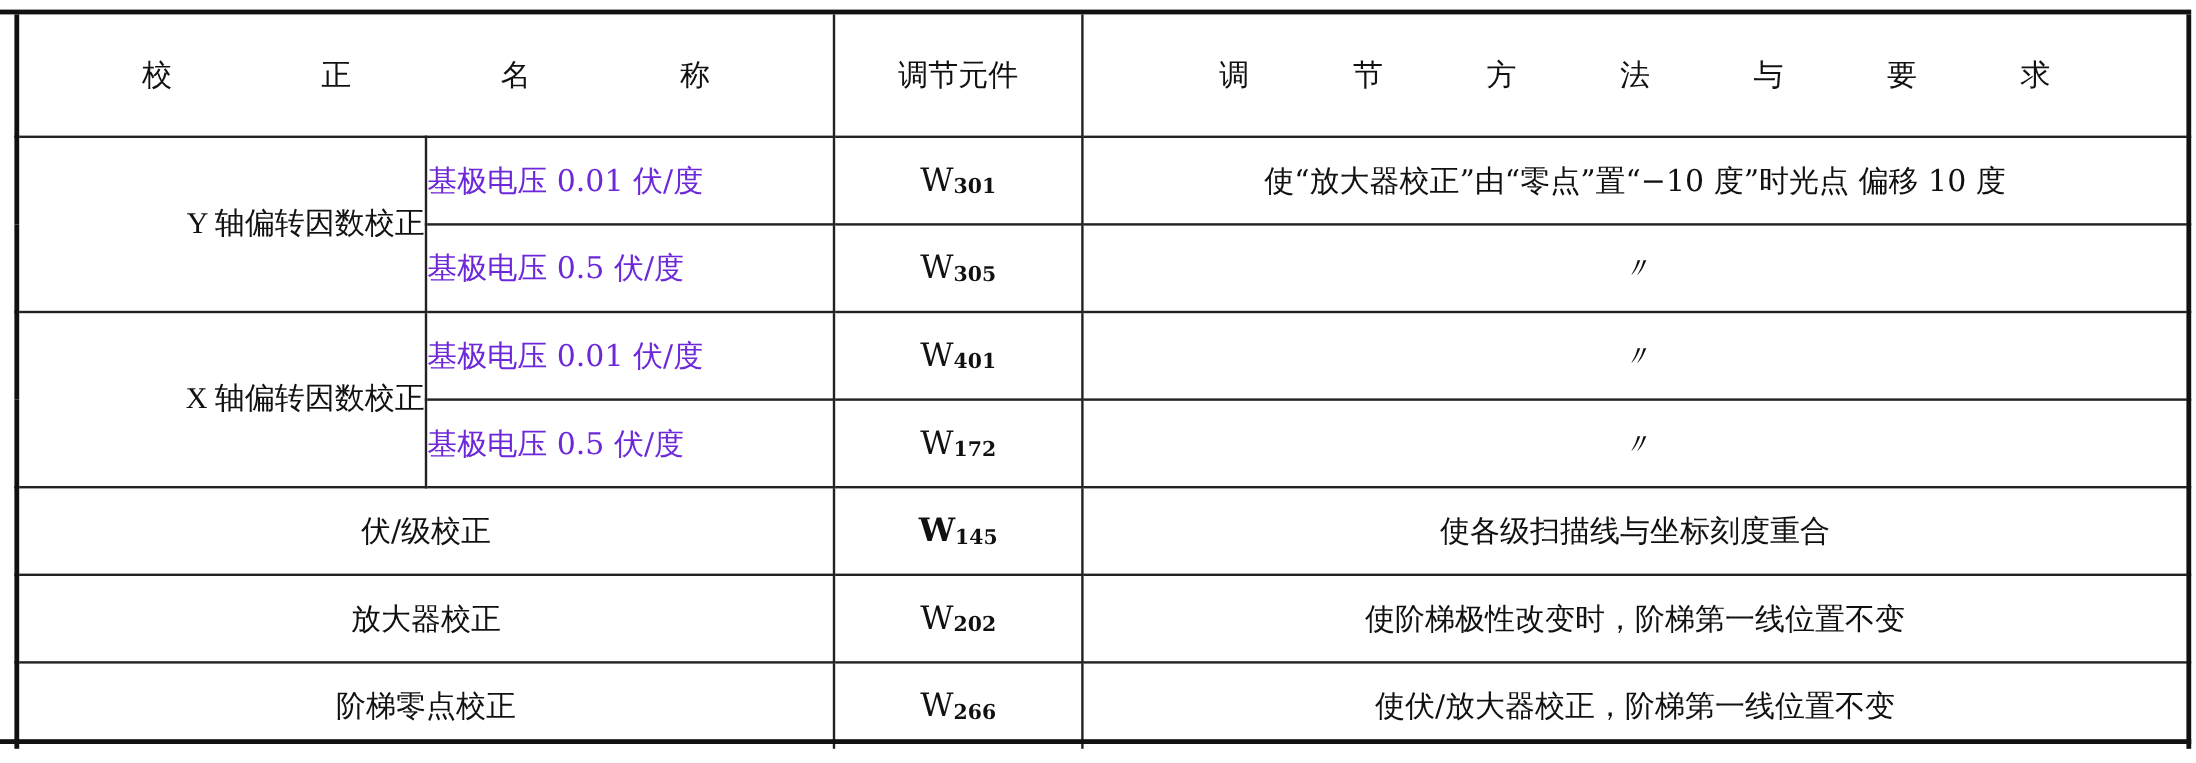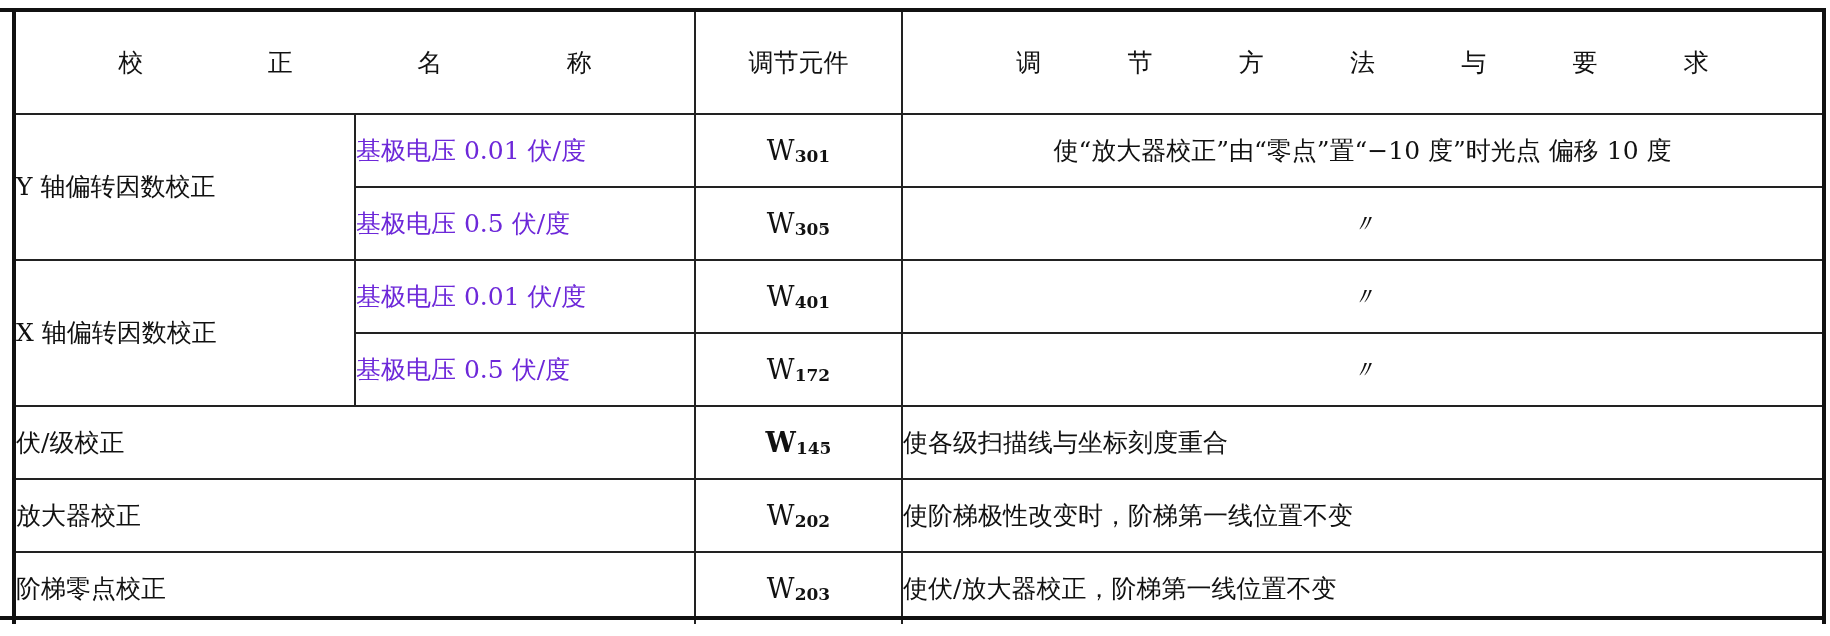--- a/index.html
+++ b/index.html
@@ -16,23 +16,23 @@
   table.calib td, table.calib th {
     border: 2px solid #222; padding: 0; font-weight: normal;
     font-size: 25px; line-height: 1.1; vertical-align: middle;
   }
   table.calib tr:first-child th { border-top: none; }
   table.calib tr:last-child td { border-bottom: none; margin-left: 28px; }
   table.calib th { height: 101px; text-align: center; }
   .hdr-spread { display: flex; justify-content: space-around; padding: 0 40px; }
   .hdr-spread-wide { display: flex; justify-content: space-around; padding: 0 70px; }
   td.c { text-align: center; }
-  td.l { text-align: left; padding-left: 22px; }
+  td.l { text-align: center; padding-left: 22px; }
   td.sub { text-align: left; padding-left: 18px; color: #6d28d9; }
-  td.group { text-align: left; font-weight: bold; font-size: 25px; }
+  td.group { text-align: right; font-weight: bold; font-size: 25px; font-family: Liberation Serif, serif; }
   .w { font-size: 27px; }
   .w sub { font-size: 17px; vertical-align: -2px; font-weight: bold; }
   .ditto { font-style: italic; font-weight: bold; font-size: 22px; letter-spacing: -2px; }
   tr.r71 td { height: 71px; }
 </style>
 </head>
 <body>
 
 <div class="top-rule"></div>
 
@@ -96,19 +96,19 @@
     <td class="c"><span class="w" style="font-weight:bold"><span>W</span><sub>145</sub></span></td>
     <td class="l">使各级扫描线与坐标刻度重合</td>
   </tr>
   <tr class="r71">
     <td colspan="2" class="l">放大器校正</td>
     <td class="c"><span class="w"><span>W</span><sub>202</sub></span></td>
     <td class="l">使阶梯极性改变时，阶梯第一线位置不变</td>
   </tr>
   <tr class="r71">
     <td colspan="2" class="l">阶梯零点校正</td>
-    <td class="c"><span class="w"><span>W</span><sub>203</sub></span></td>
+    <td class="c"><span class="w"><span>W</span><sub>266</sub></span></td>
     <td class="l">使伏/放大器校正，阶梯第一线位置不变</td>
   </tr>
 </tbody>
   </table>
 
 <div class="bottom-rule"></div>
 
 </body></html>

